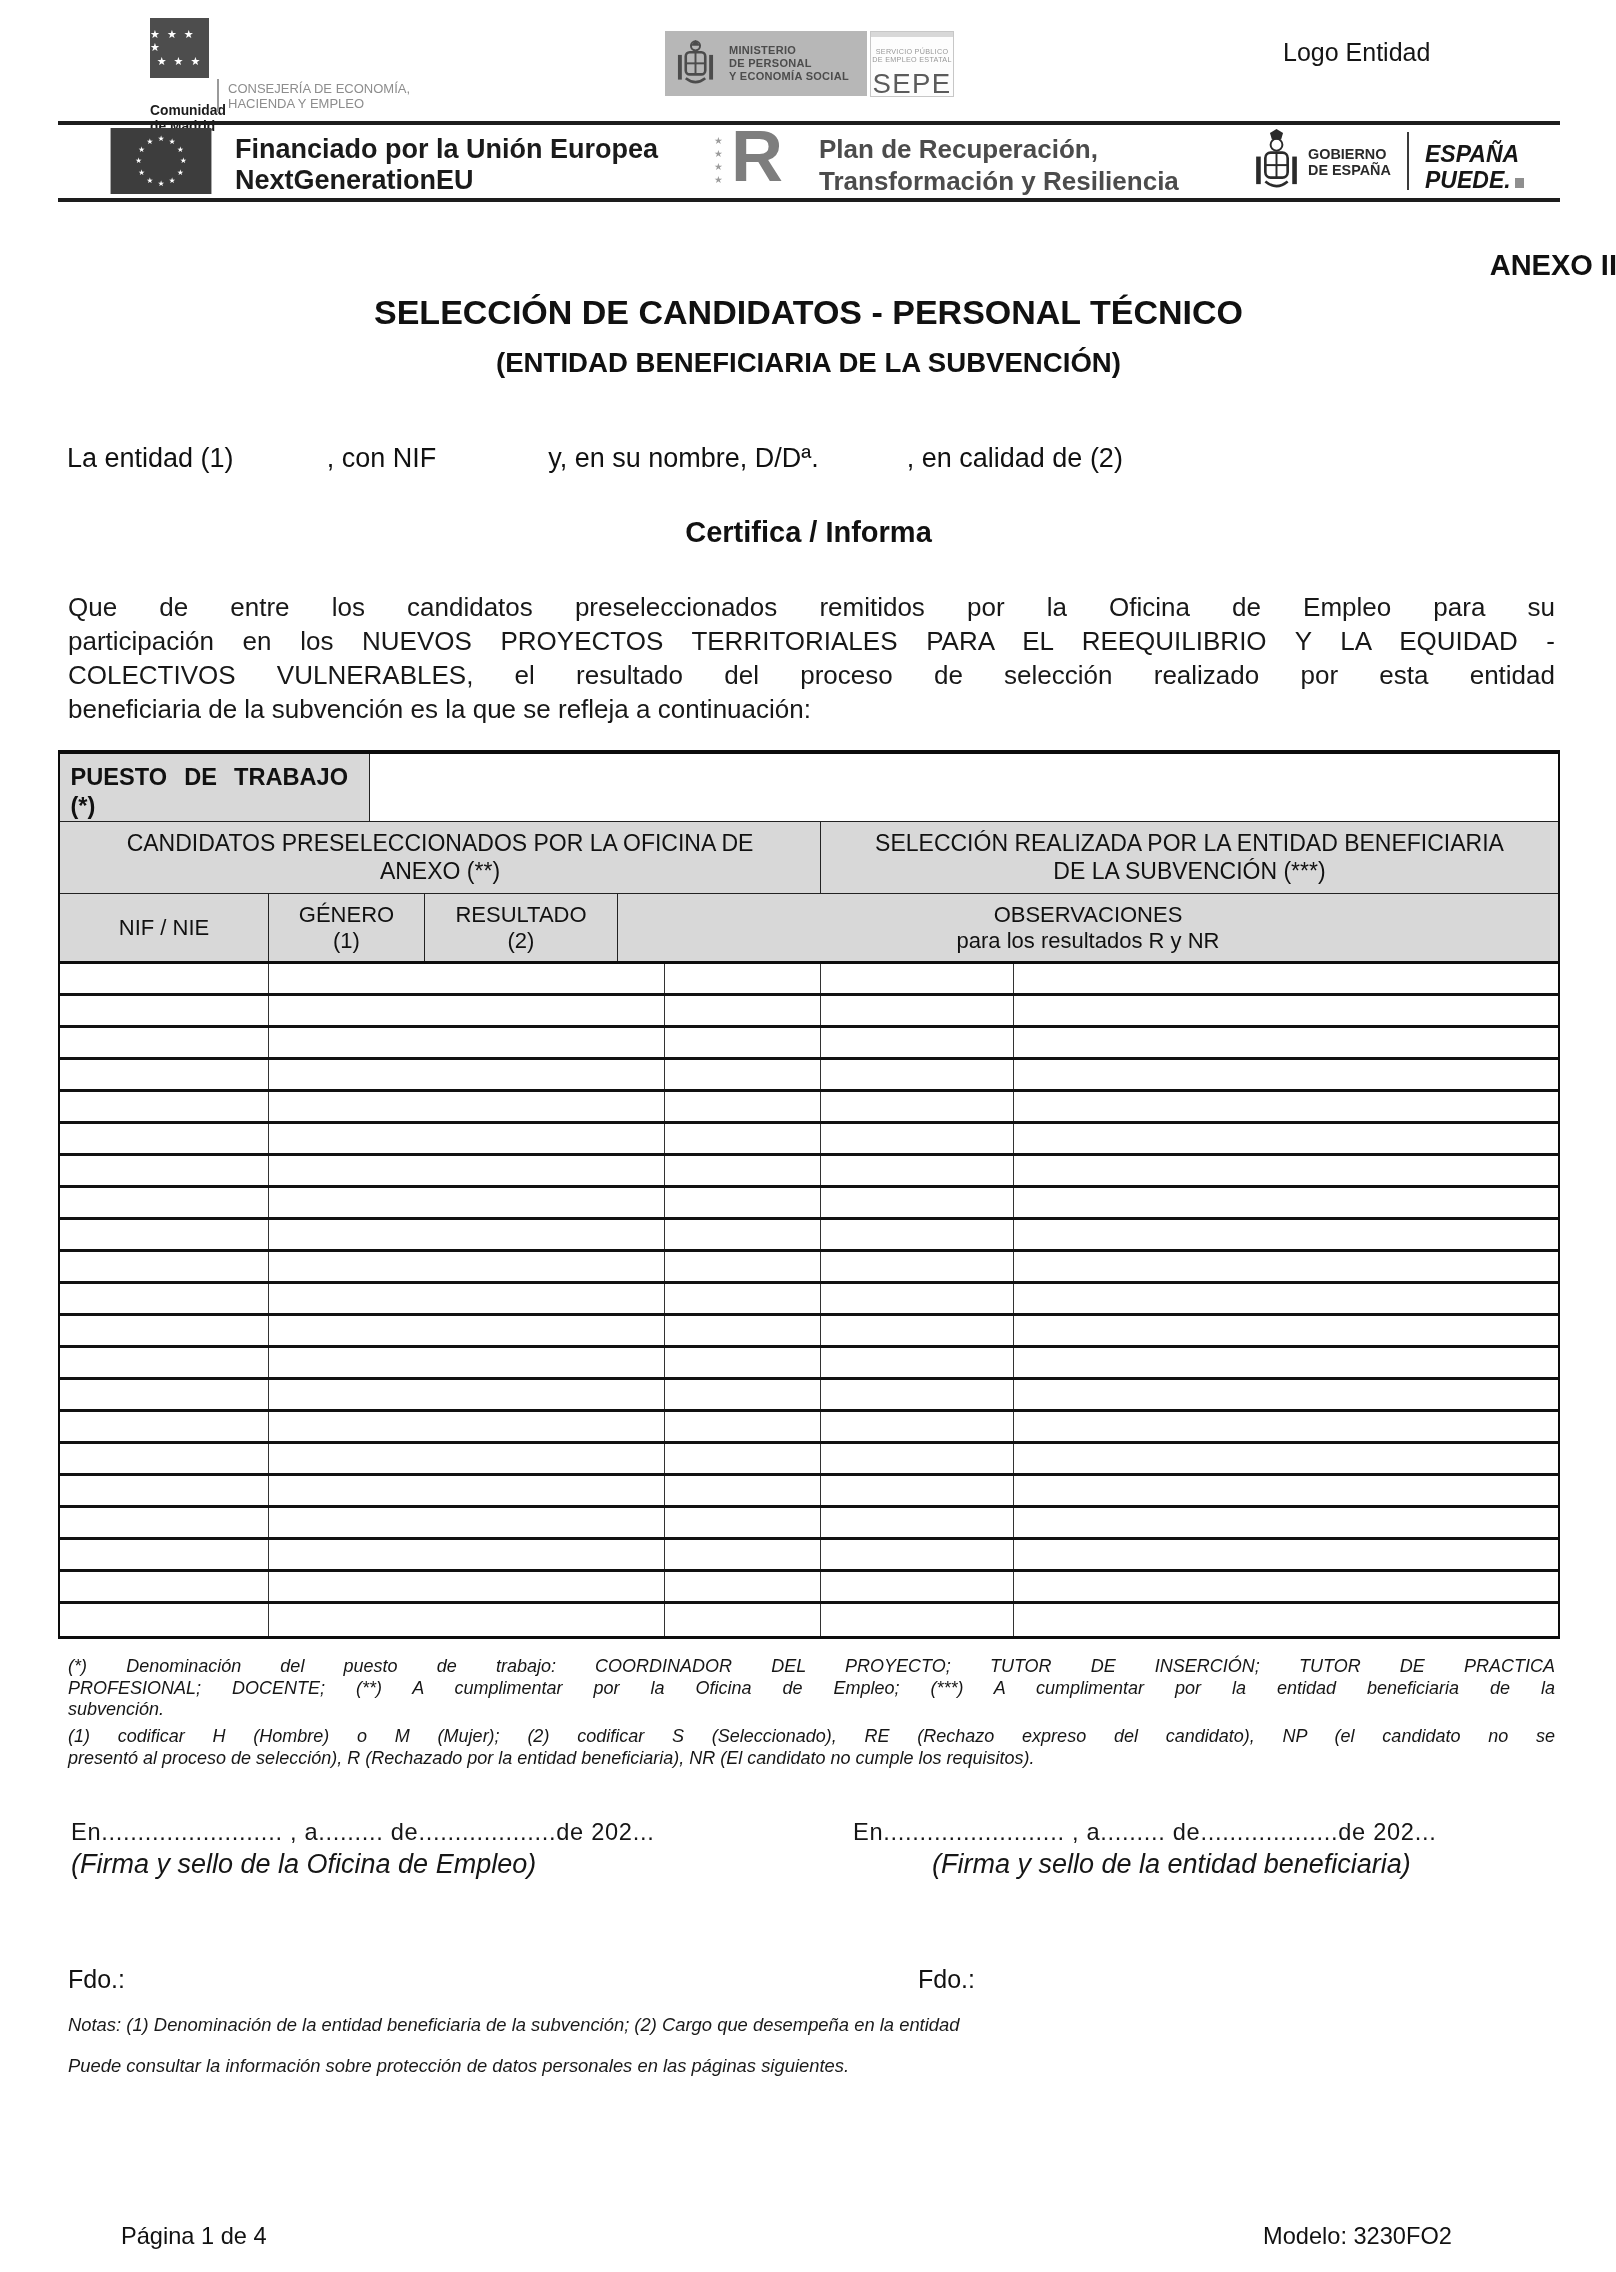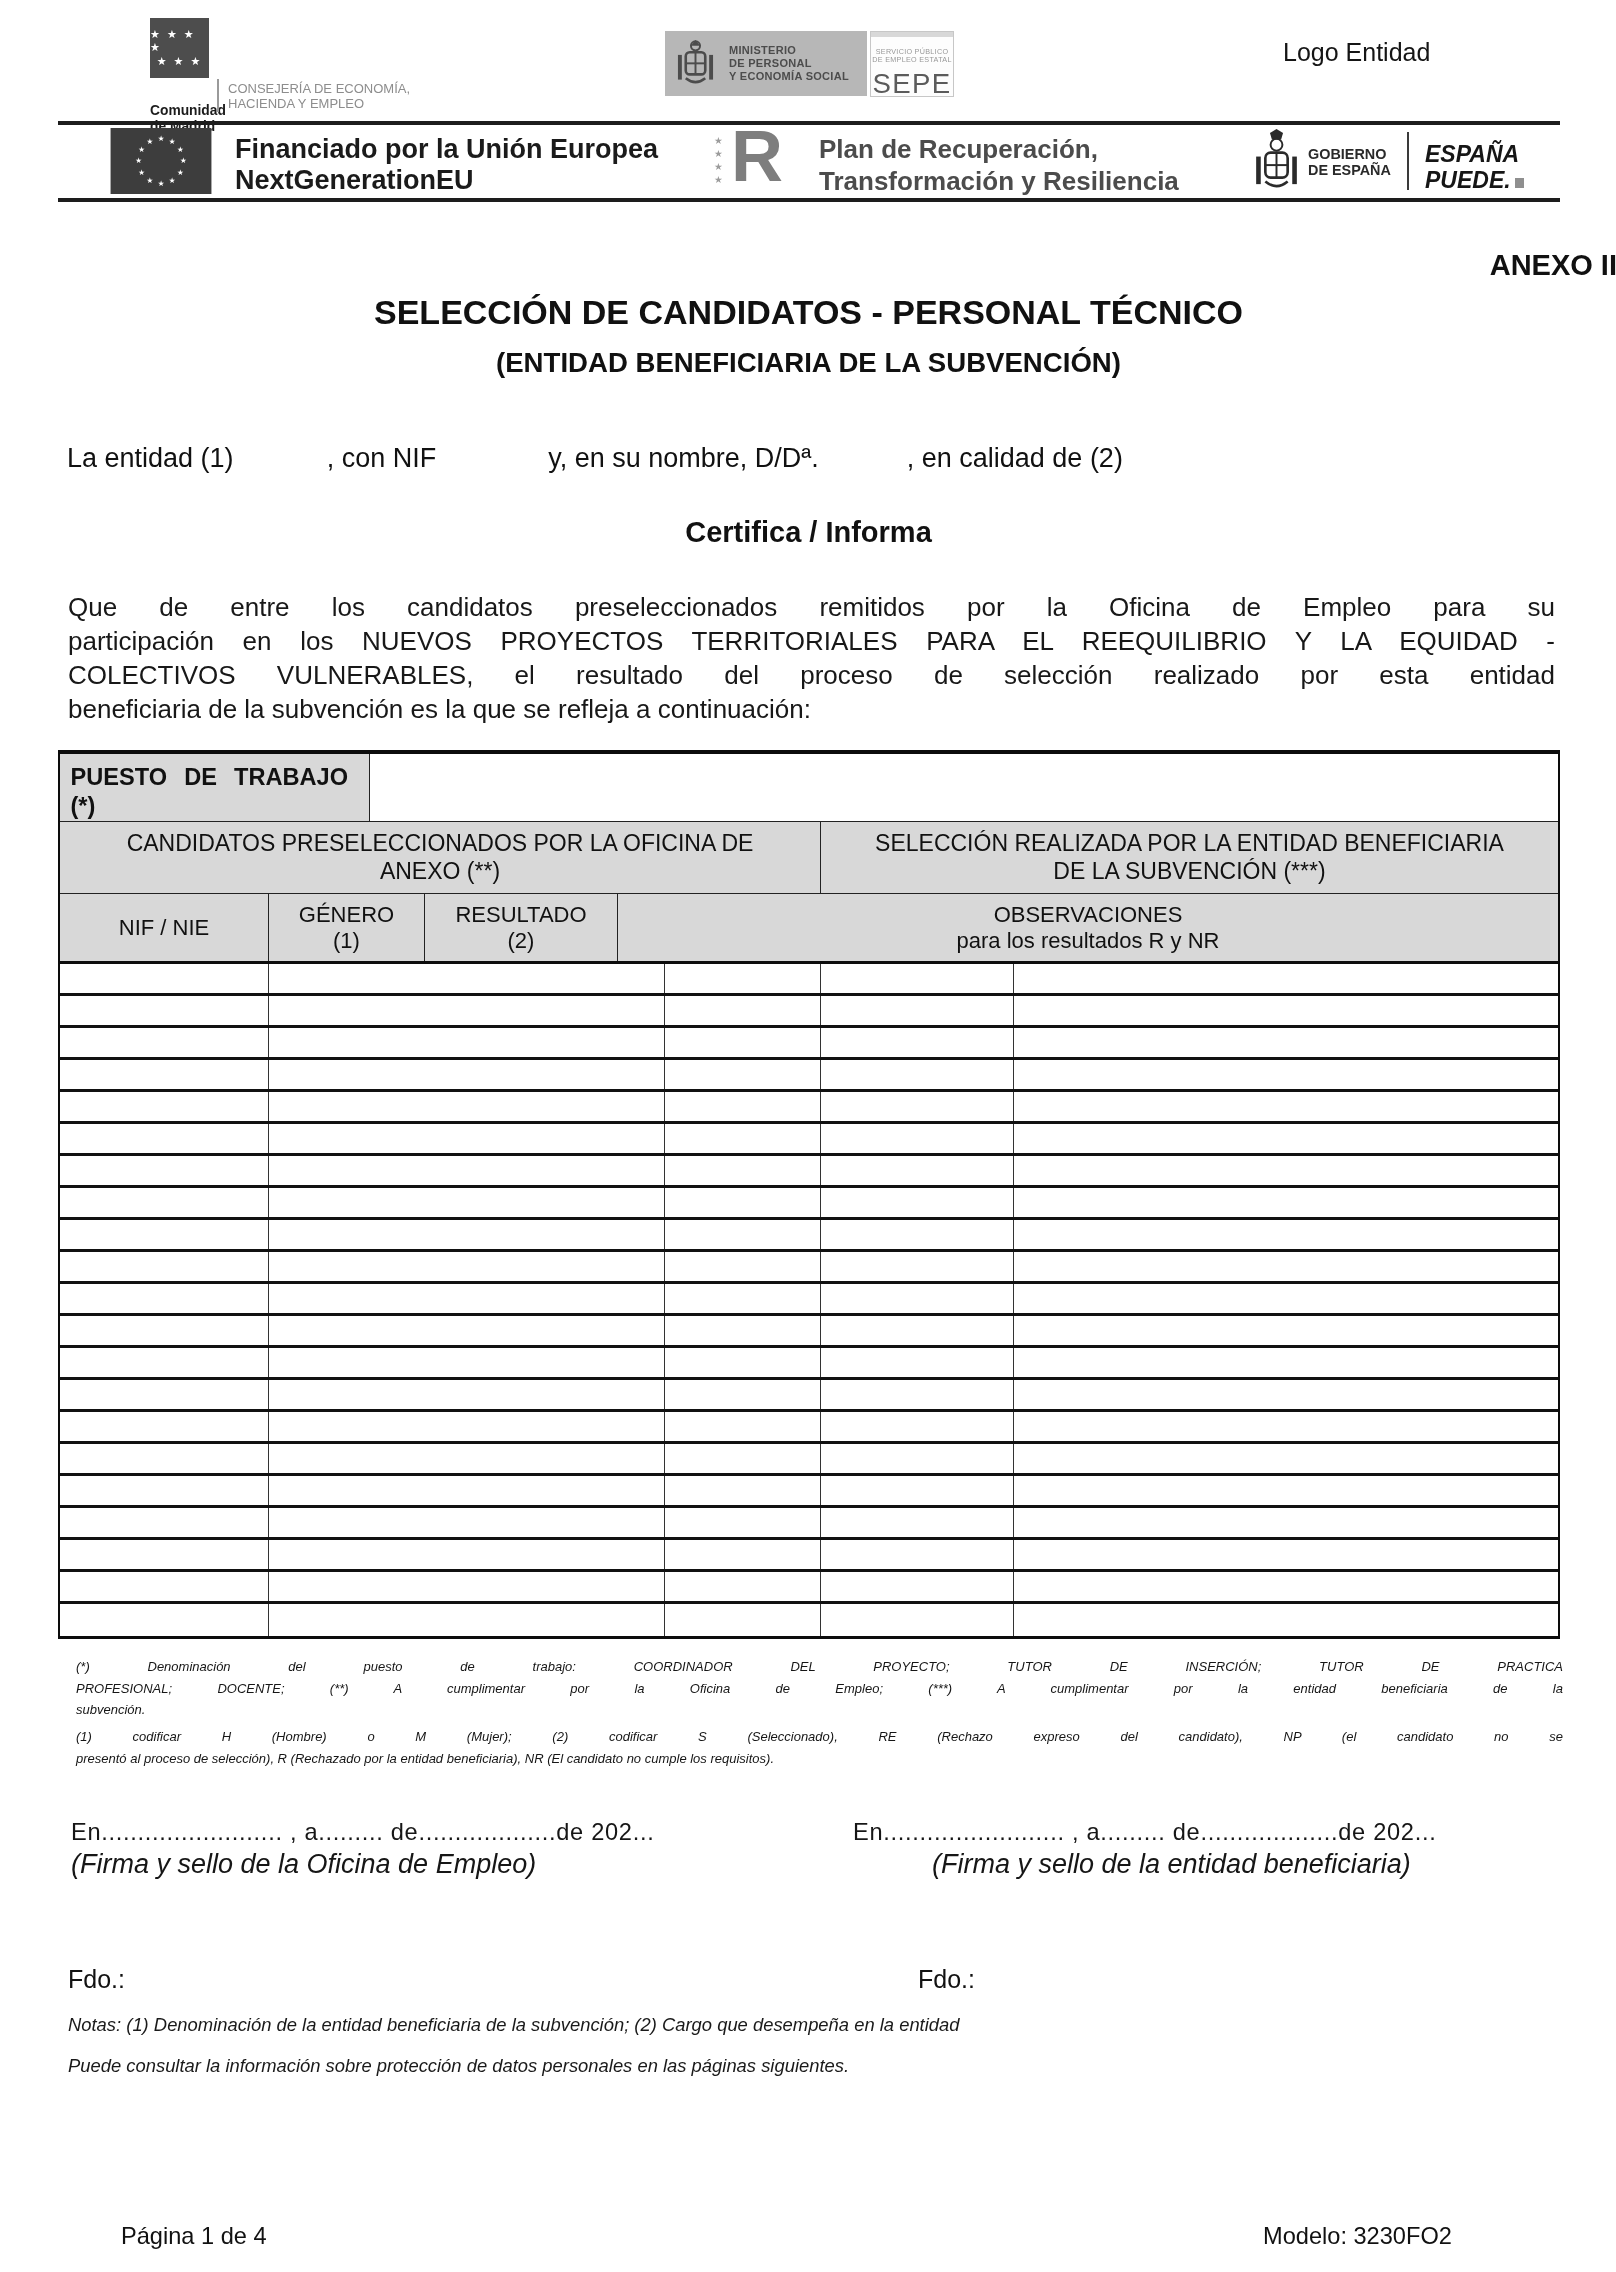--- a/index.html
+++ b/index.html
@@ -69,21 +69,21 @@
   .trowC{display:flex;height:70px;box-sizing:border-box;border-bottom:3.9px solid #0c0c0c;background:#d8d8d8;}
   .cellC{box-sizing:border-box;display:flex;flex-direction:column;align-items:center;justify-content:center;
     text-align:center;font-size:22px;line-height:26px;border-right:1.3px solid #222;}
   .cellC:last-child{border-right:none;}
   .c1{width:209px;}.c2{width:396px;}.c3{width:156px;}.c4{width:193px;}.c5{flex:1;}
   .trow{display:flex;height:32px;box-sizing:border-box;border-bottom:3.3px solid #111;}
   .trow:last-child{border-bottom:none;}
   .tcell{box-sizing:border-box;border-right:1.3px solid #333;}
   .tcell:last-child{border-right:none;}
   
-  .footnotes{position:absolute;left:68px;top:1656px;width:1487px;font-size:13px;line-height:21.7px;font-style:italic;color:#161616;margin-left:8px;}
+  .footnotes{position:absolute;left:68px;top:1656px;width:1487px;font-size:18px;line-height:21.7px;font-style:italic;color:#161616;}
   .footnotes .jline{text-align:justify;text-align-last:justify;}
   .footnotes .lline{text-align:left;}
   .footnotes .gap{height:5.2px;}
   
   .sig-left{position:absolute;left:71px;top:1819px;}
   .sig-right{position:absolute;left:853px;top:1819px;}
   .sig-date{font-size:23.6px;color:#161616;letter-spacing:0.7px;}
   .sig-firma{margin-top:3px;font-size:27px;font-style:italic;color:#161616;}
   .sig-right .sig-firma{margin-left:79px;}
   .fdo-left{position:absolute;left:68px;top:1965px;font-size:25px;}

